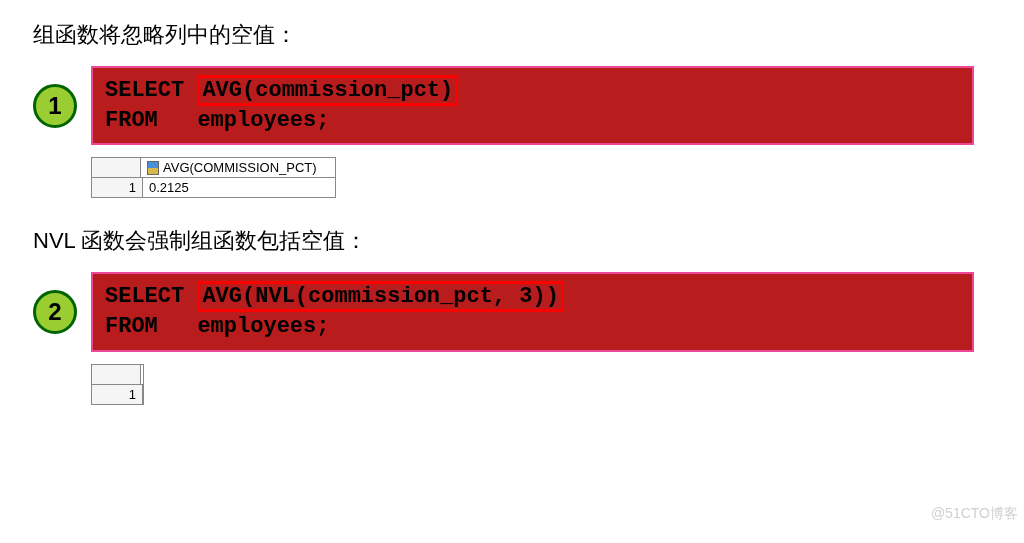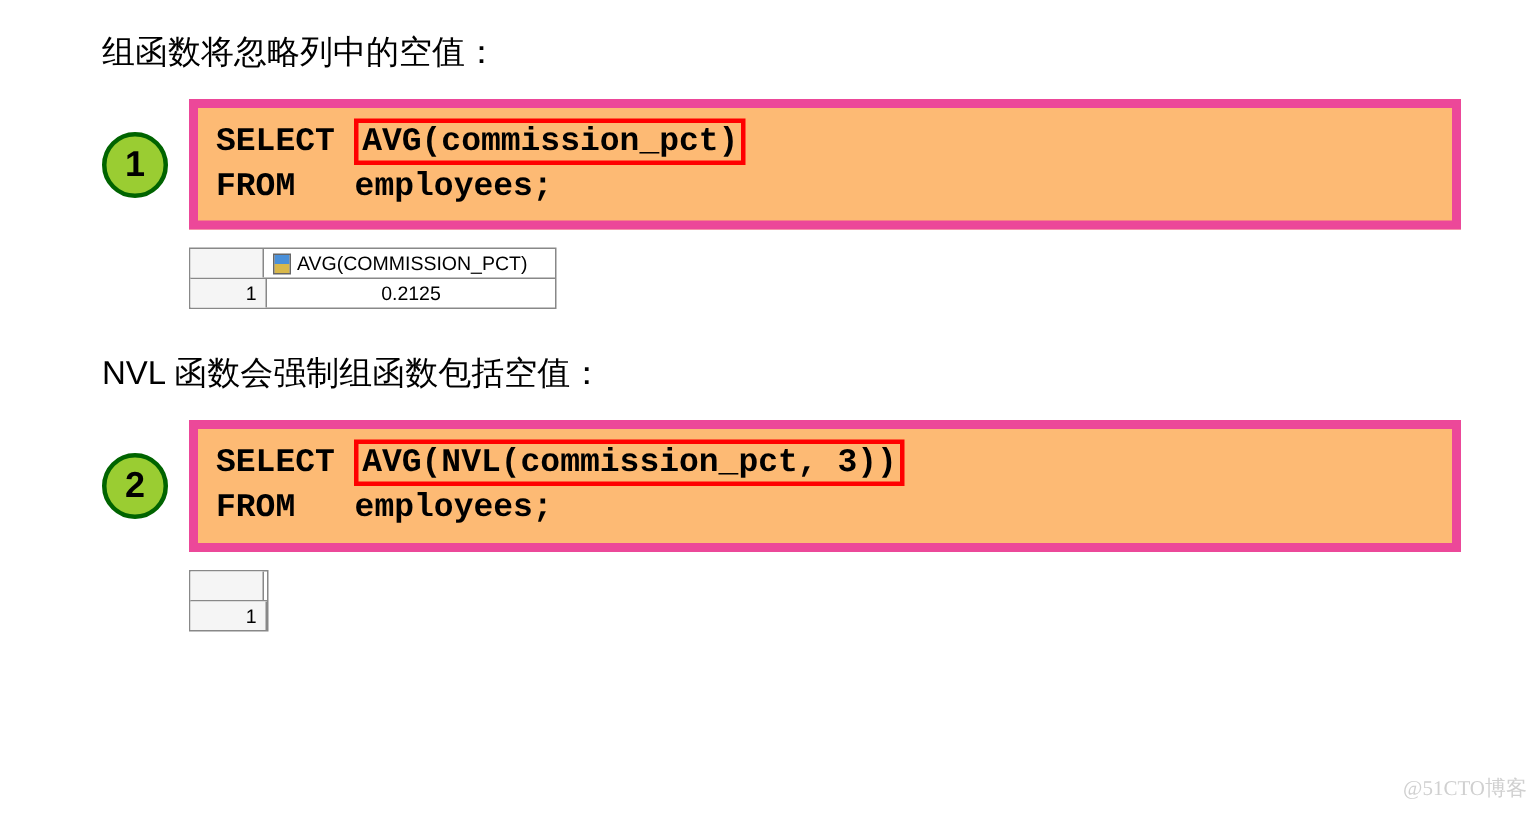--- a/index.html
+++ b/index.html
@@ -4,21 +4,21 @@
 <style>
   html, body {
     margin: 0;
     padding: 0;
     background: #ffffff;
     font-family: "Microsoft YaHei", "SimSun", Arial, sans-serif;
     width: 1024px;
     height: 543px;
   }
   .container {
-    padding: 20px 50px 0 68px;
+    padding: 20px 50px 0 33px;
     position: relative;
   }
   .heading {
     font-size: 22px;
     color: #000;
     margin: 0 0 16px 0;
     font-weight: normal;
   }
   .row {
     display: flex;
@@ -36,22 +36,22 @@
     justify-content: center;
     font-family: Arial, sans-serif;
     font-size: 24px;
     font-weight: bold;
     color: #000;
     margin-right: 14px;
     flex-shrink: 0;
     box-sizing: border-box;
   }
   .codebox {
-    border: 6px solid #ec4899;
-    background: #fdba74;
+    border: 2px solid #ec4899;
+    background: #b91c1c;
     padding: 8px 12px;
     font-family: "Courier New", monospace;
     font-size: 22px;
     font-weight: bold;
     line-height: 1.35;
     flex: 1;
     white-space: pre;
   }
   .codebox .highlight {
     border: 3px solid #ff0000;
@@ -87,39 +87,39 @@
     display: flex;
   }
   .result-table .datarow .c0 {
     width: 40px;
     text-align: right;
     padding: 2px 6px 2px 4px;
     border-right: 1px solid #888;
     background: #f5f5f5;
   }
   .result-table .datarow .c1 {
-    text-align: center;
+    text-align: left;
     padding: 2px 6px;
   }
   .w1 { width: 180px; }
   .w2 { width: 240px; }
   .colicon {
     width: 10px;
     height: 12px;
     background: linear-gradient(to bottom, #4a90d9 0%, #4a90d9 50%, #d9b84a 50%, #d9b84a 100%);
     border: 1px solid #666;
     display: inline-block;
   }
   .watermark {
     position: absolute;
     right: 6px;
-    bottom: 8px;
+    bottom: 20px;
     color: #d0d0d0;
     font-size: 14px;
-    font-family: Liberation Serif, serif;
+    font-family: Liberation Sans, sans-serif;
   }
 </style>
 </head>
 <body>
 
 <div class="container">
 
   <p class="heading">组函数将忽略列中的空值：</p>
 
   <div class="row">

